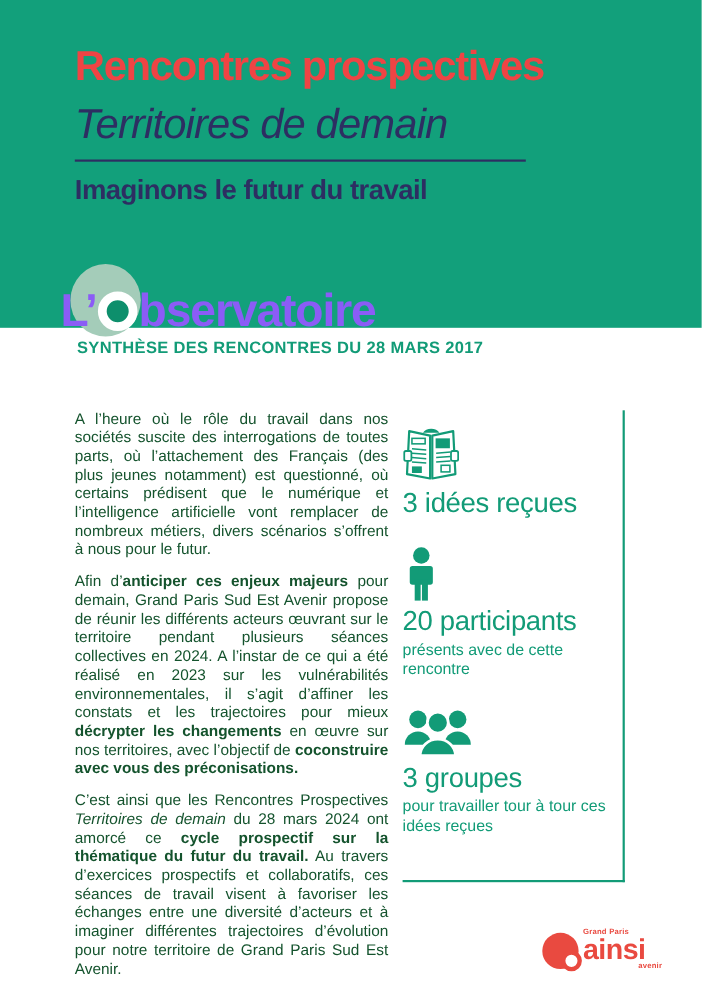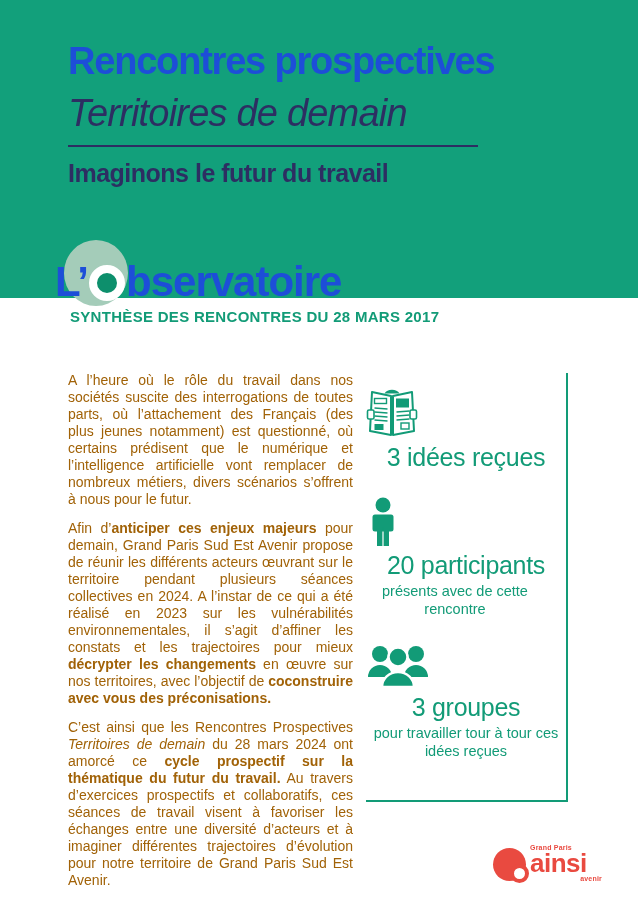--- a/index.html
+++ b/index.html
@@ -2,49 +2,49 @@
 <html lang="fr"><head>
 <meta charset="utf-8">
 <style>
   html,body{margin:0;padding:0;}
   body{font-family:"Liberation Sans",sans-serif;background:#ffffff;}
   .page{position:relative;width:638px;height:909px;background:#ffffff;overflow:hidden;}
 
   
   .band{position:absolute;left:0;top:0;width:638px;height:298px;background:#12A07B;}
   .title1{position:absolute;left:68px;top:40px;font-size:38px;font-weight:700;
-          color:#1d4ed8;letter-spacing:-1.2px;white-space:nowrap;}
+          color:#ef4444;letter-spacing:-1.2px;white-space:nowrap;}
   .title2{position:absolute;left:68px;top:92px;font-size:38px;font-weight:400;font-style:italic;
           color:#2D2E62;letter-spacing:-0.8px;white-space:nowrap;}
   .rule{position:absolute;left:68px;top:145px;width:410px;height:2px;background:#2D2E62;}
   .headsub{position:absolute;left:68px;top:159px;font-size:25px;font-weight:700;
            color:#2D2E62;letter-spacing:-0.5px;white-space:nowrap;}
 
   
   .sage-circle{position:absolute;left:64px;top:240px;width:64px;height:66px;border-radius:50%;
                background:#A4CCB9;}
-  .obs-text{position:absolute;left:55px;top:258px;font-size:42px;font-weight:700;color:#1d4ed8;
+  .obs-text{position:absolute;left:55px;top:258px;font-size:42px;font-weight:700;color:#8b5cf6;
             letter-spacing:-1px;white-space:nowrap;}
   .o-ring{display:inline-block;width:20px;height:20px;border:8px solid #ffffff;border-radius:50%;
           background:#0D8F6C;vertical-align:-5px;margin:0 1px;}
   .tagline{position:absolute;left:70px;top:308px;font-size:15px;font-weight:700;color:#129B77;
            letter-spacing:0.3px;white-space:nowrap;}
 
   
-  .article{position:absolute;left:68px;top:372px;width:285px;color:#a16207;
+  .article{position:absolute;left:68px;top:372px;width:285px;color:#14532d;
            font-size:14px;line-height:17px;text-align:justify;}
   .article p{margin:0 0 12px 0;}
   .b{font-weight:700;}
   .i{font-style:italic;}
 
   
   .stats{position:absolute;left:366px;top:373px;width:202px;height:429px;
          border-right:2px solid #129B77;border-bottom:2px solid #129B77;box-sizing:border-box;
          padding-top:12px;}
-  .stat{margin-bottom:25px;text-align:center;}
+  .stat{margin-bottom:25px;}
   .stat-value{font-size:25px;font-weight:400;color:#129B77;letter-spacing:-0.3px;margin-top:4px;}
   .stat-desc{font-size:14.5px;line-height:17.5px;color:#129B77;width:178px;margin-top:3px;}
   .stat:last-child .stat-desc{width:200px;}
   .icon svg{display:block;}
 
   
   .gpsea{position:absolute;left:493px;top:844px;width:120px;height:46px;}
   .gpsea-circle{position:absolute;left:0;top:4px;width:33px;height:33px;border-radius:50%;
                 background:#E94A40;}
   .gpsea-ring{position:absolute;left:17px;top:20px;width:11px;height:11px;border:4px solid #E94A40;

